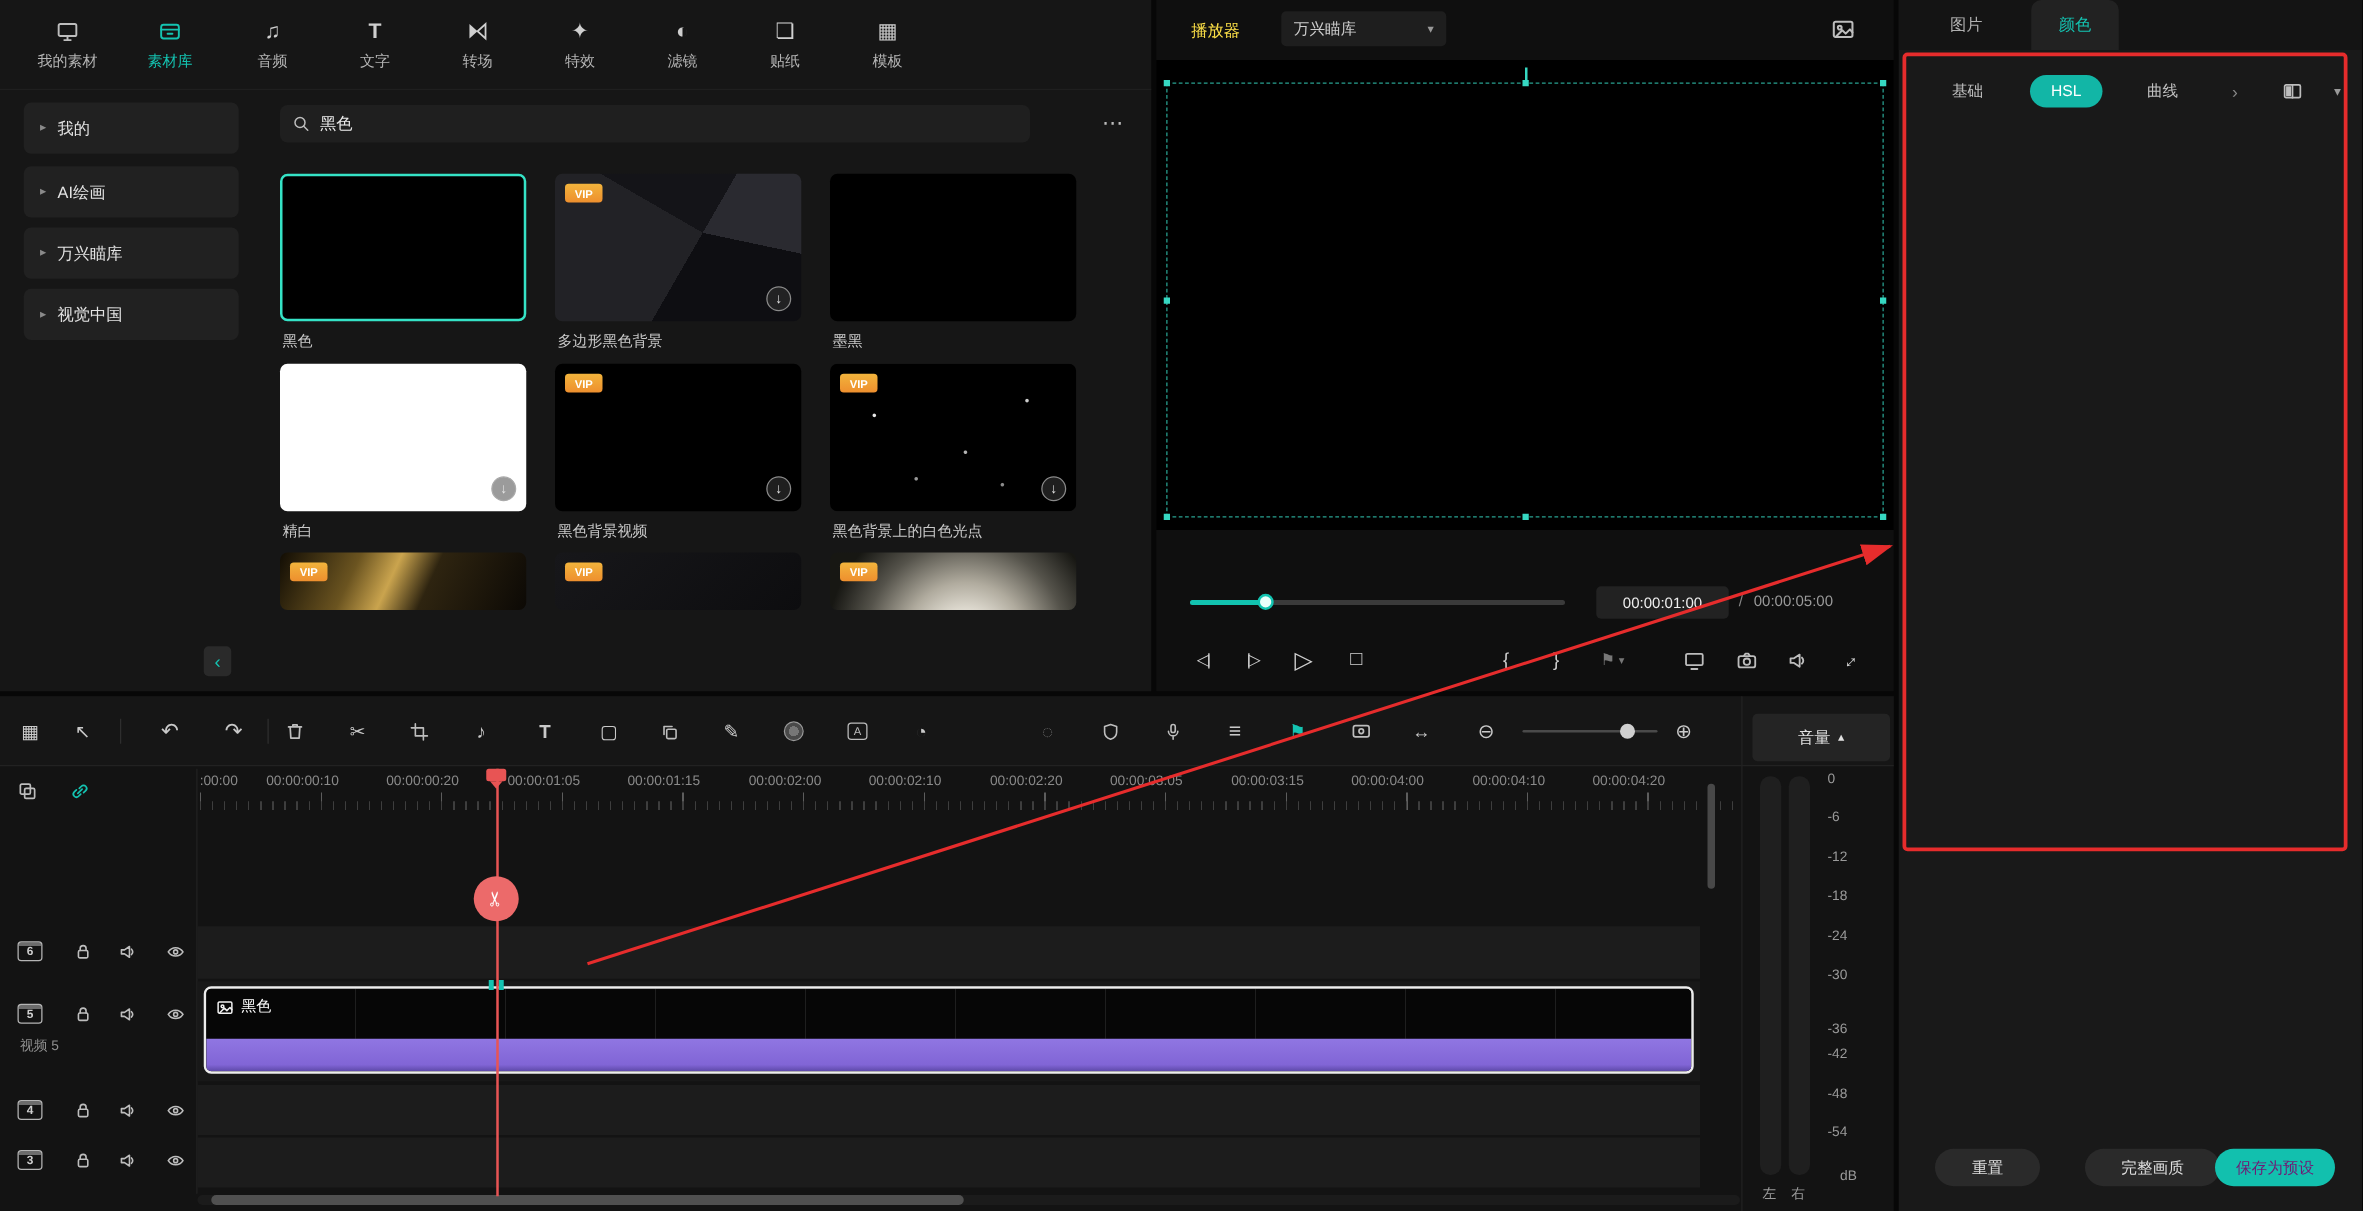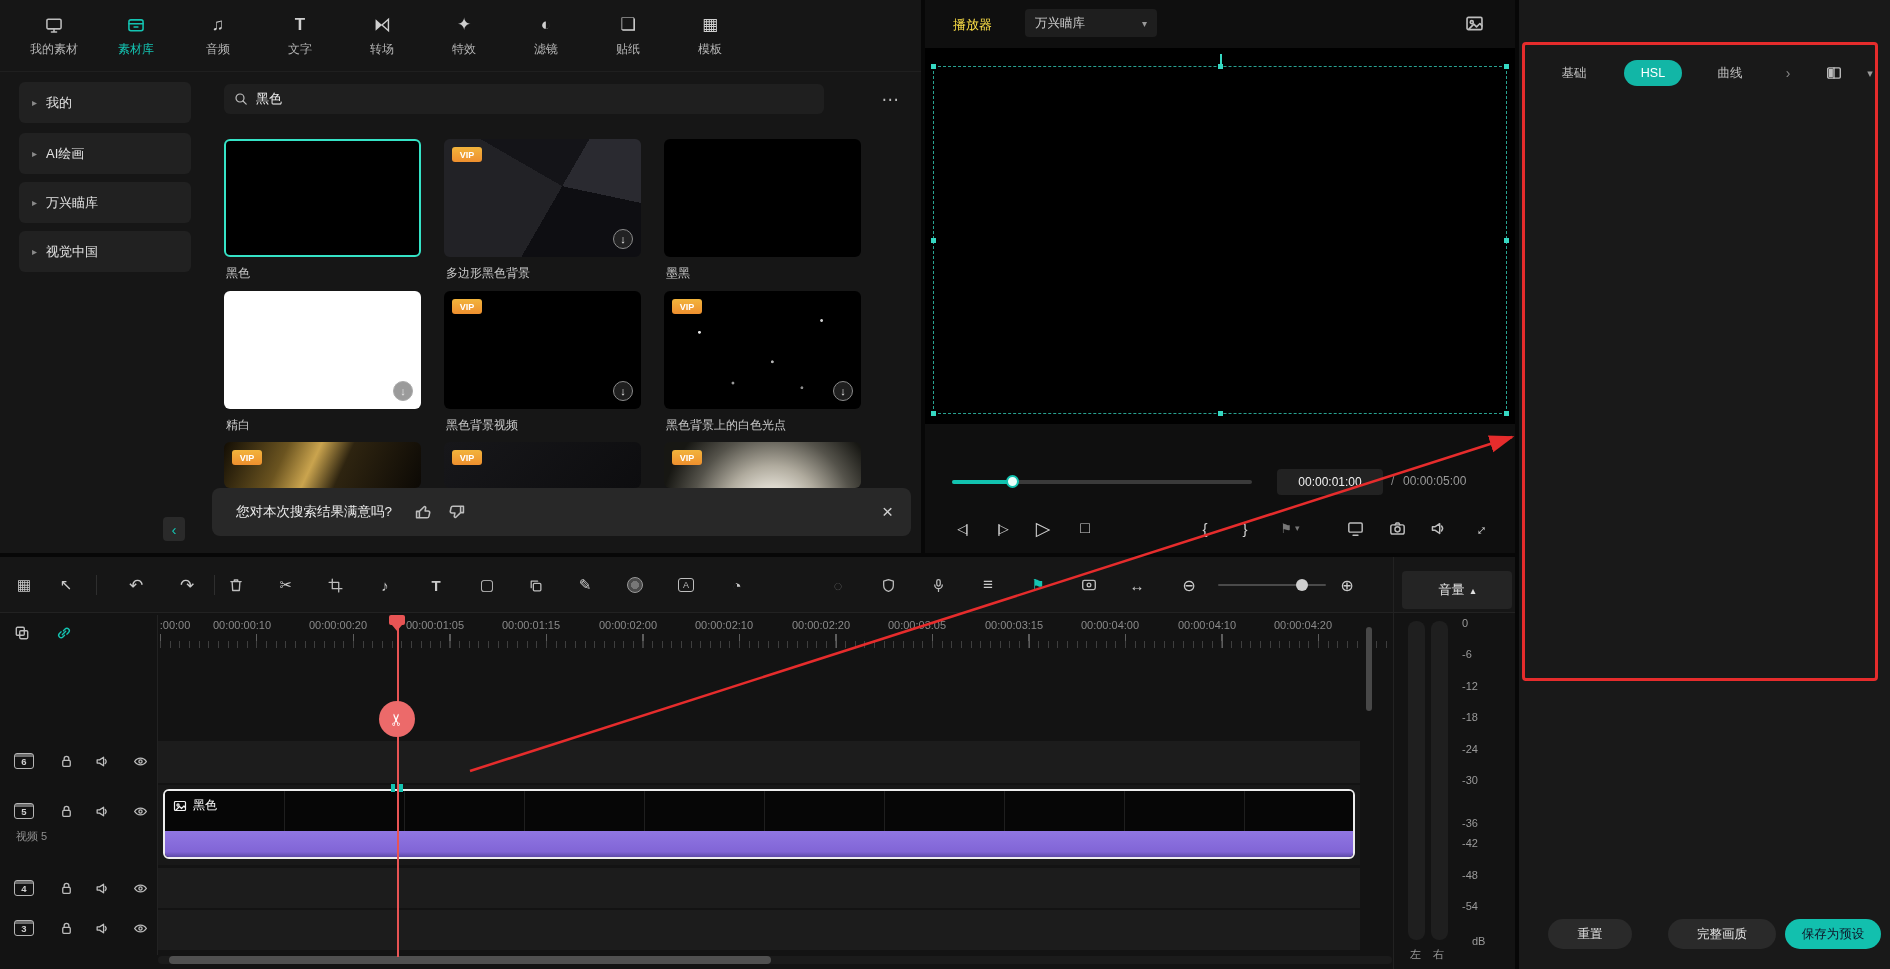--- a/index.html
+++ b/index.html
@@ -202,34 +202,20 @@
     <div class="thumb" style="left:224px;top:442px;height:46px;background:linear-gradient(115deg,#120d04,#6b5420 30%,#caa44e 45%,#2e2410 60%,#0c0905)" data-interactable="true">
       <span class="vip" data-interactable="false">VIP</span>
     </div>
     <div class="thumb" style="left:444px;top:442px;height:46px;background:linear-gradient(135deg,#17171a,#0d0d0f)" data-interactable="true">
       <span class="vip" data-interactable="false">VIP</span>
     </div>
     <div class="thumb" style="left:664px;top:442px;height:46px;background:radial-gradient(circle at 55% 160%,#e8e4da 18%,#b0ab9e 38%,#55534b 62%,#171713 85%)" data-interactable="true">
       <span class="vip" data-interactable="false">VIP</span>
     </div>
 
-    <div id="feedback-bar" data-interactable="false">
-      <span style="margin-left:24px;font-size:13.5px;color:#eaeaea" data-interactable="false">您对本次搜索结果满意吗?</span>
-      <span style="margin-left:22px" data-interactable="true">
-        <svg class="svgic" width="18" height="18" viewBox="0 0 14 14">
-            <path d="M4.2 6.5v5h6c.8 0 1.3-.5 1.4-1.2l.6-2.6c.2-.8-.4-1.4-1.2-1.4H8.6l.5-2.5c.2-.8-.9-1.4-1.4-.7L4.2 6.5zM2 6.5h2.2v5H2z"></path>
-          </svg>
-      </span>
-      <span style="margin-left:16px" data-interactable="true">
-        <svg class="svgic" width="18" height="18" viewBox="0 0 14 14" style="transform:rotate(180deg)">
-            <path d="M4.2 6.5v5h6c.8 0 1.3-.5 1.4-1.2l.6-2.6c.2-.8-.4-1.4-1.2-1.4H8.6l.5-2.5c.2-.8-.9-1.4-1.4-.7L4.2 6.5zM2 6.5h2.2v5H2z"></path>
-          </svg>
-      </span>
-      <span style="margin-left:auto;margin-right:18px;color:#cfcfcf;font-size:19px" data-interactable="true">×</span>
-    </div>
 
     <div id="collapse-btn" data-interactable="true">‹</div>
   </section>
 
   <section id="player-panel" data-interactable="false">
     <span class="abs" style="left:28px;top:16px;font-size:13px;color:#fde047" data-interactable="false">播放器</span>
     <div id="pp-quality" data-interactable="true">
       <span data-interactable="false">万兴瞄库</span>
       <span style="color:#999;font-size:10px" data-interactable="false">▾</span>
     </div>
@@ -289,37 +275,41 @@
     <div class="pctl" style="left:498px;width:30px" data-interactable="true">
       <svg class="svgic" width="17" height="17" viewBox="0 0 14 14">
           <path d="M2 5.5v3h2.3L8 11V3L4.3 5.5z"></path>
           <path d="M9.5 5a3 3 0 0 1 0 4"></path>
         </svg>
     </div>
     <div class="pctl" style="left:539px;width:30px;transform:rotate(-45deg)" data-interactable="true">↔</div>
   </section>
 
   <section id="props-panel" data-interactable="false">
+    <div id="props-tabbar" data-interactable="false">
+      <div id="tab-image" data-interactable="true">图片</div>
+      <div id="tab-color" data-interactable="true">颜色</div>
+    </div>
 
     <div class="subtab" style="left:30px;width:50px" data-interactable="true">基础</div>
     <div class="subtab" id="hsl-pill" data-interactable="true">HSL</div>
     <div class="subtab" style="left:186px;width:50px" data-interactable="true">曲线</div>
     <div class="subtab" style="left:255px;width:28px;color:#888;font-size:14px" data-interactable="true">›</div>
     <div class="subtab" style="left:300px;width:30px" data-interactable="true">
       <svg class="svgic" width="16" height="16" viewBox="0 0 14 14">
           <rect x="1.5" y="2.5" width="11" height="9" rx="1"></rect>
           <path d="M7 2.5v9"></path>
           <path d="M2.5 3.5h3.5v7H2.5z" fill="#bdbdbd" stroke="none"></path>
         </svg>
     </div>
     <div class="subtab" style="left:338px;width:26px;color:#999;font-size:11px" data-interactable="true">▾</div>
 
     <div class="pfbtn" style="left:29px;width:84px" data-interactable="true">重置</div>
     <div class="pfbtn" style="left:149px;width:108px" data-interactable="true">完整画质</div>
-    <div class="pfbtn" style="left:266px;width:96px;background:#12c0ae;color:#0f172a" data-interactable="true">保存为预设</div>
+    <div class="pfbtn" style="left:253px;width:96px;background:#12c0ae;color:#701a75" data-interactable="true">保存为预设</div>
   </section>
 
   <section id="timeline-panel" data-interactable="false">
     <div id="tl-toolbar" data-interactable="false">
       <div class="tbic" style="left:10px" data-interactable="true">▦</div>
       <div class="tbic" style="left:52px" data-interactable="true">↖</div>
       <div class="tbsep" style="left:96px" data-interactable="false"></div>
       <div class="tbic" style="left:122px;font-size:17px" data-interactable="true">↶</div>
       <div class="tbic" style="left:173px;font-size:17px" data-interactable="true">↷</div>
       <div class="tbsep" style="left:214px" data-interactable="false"></div>

